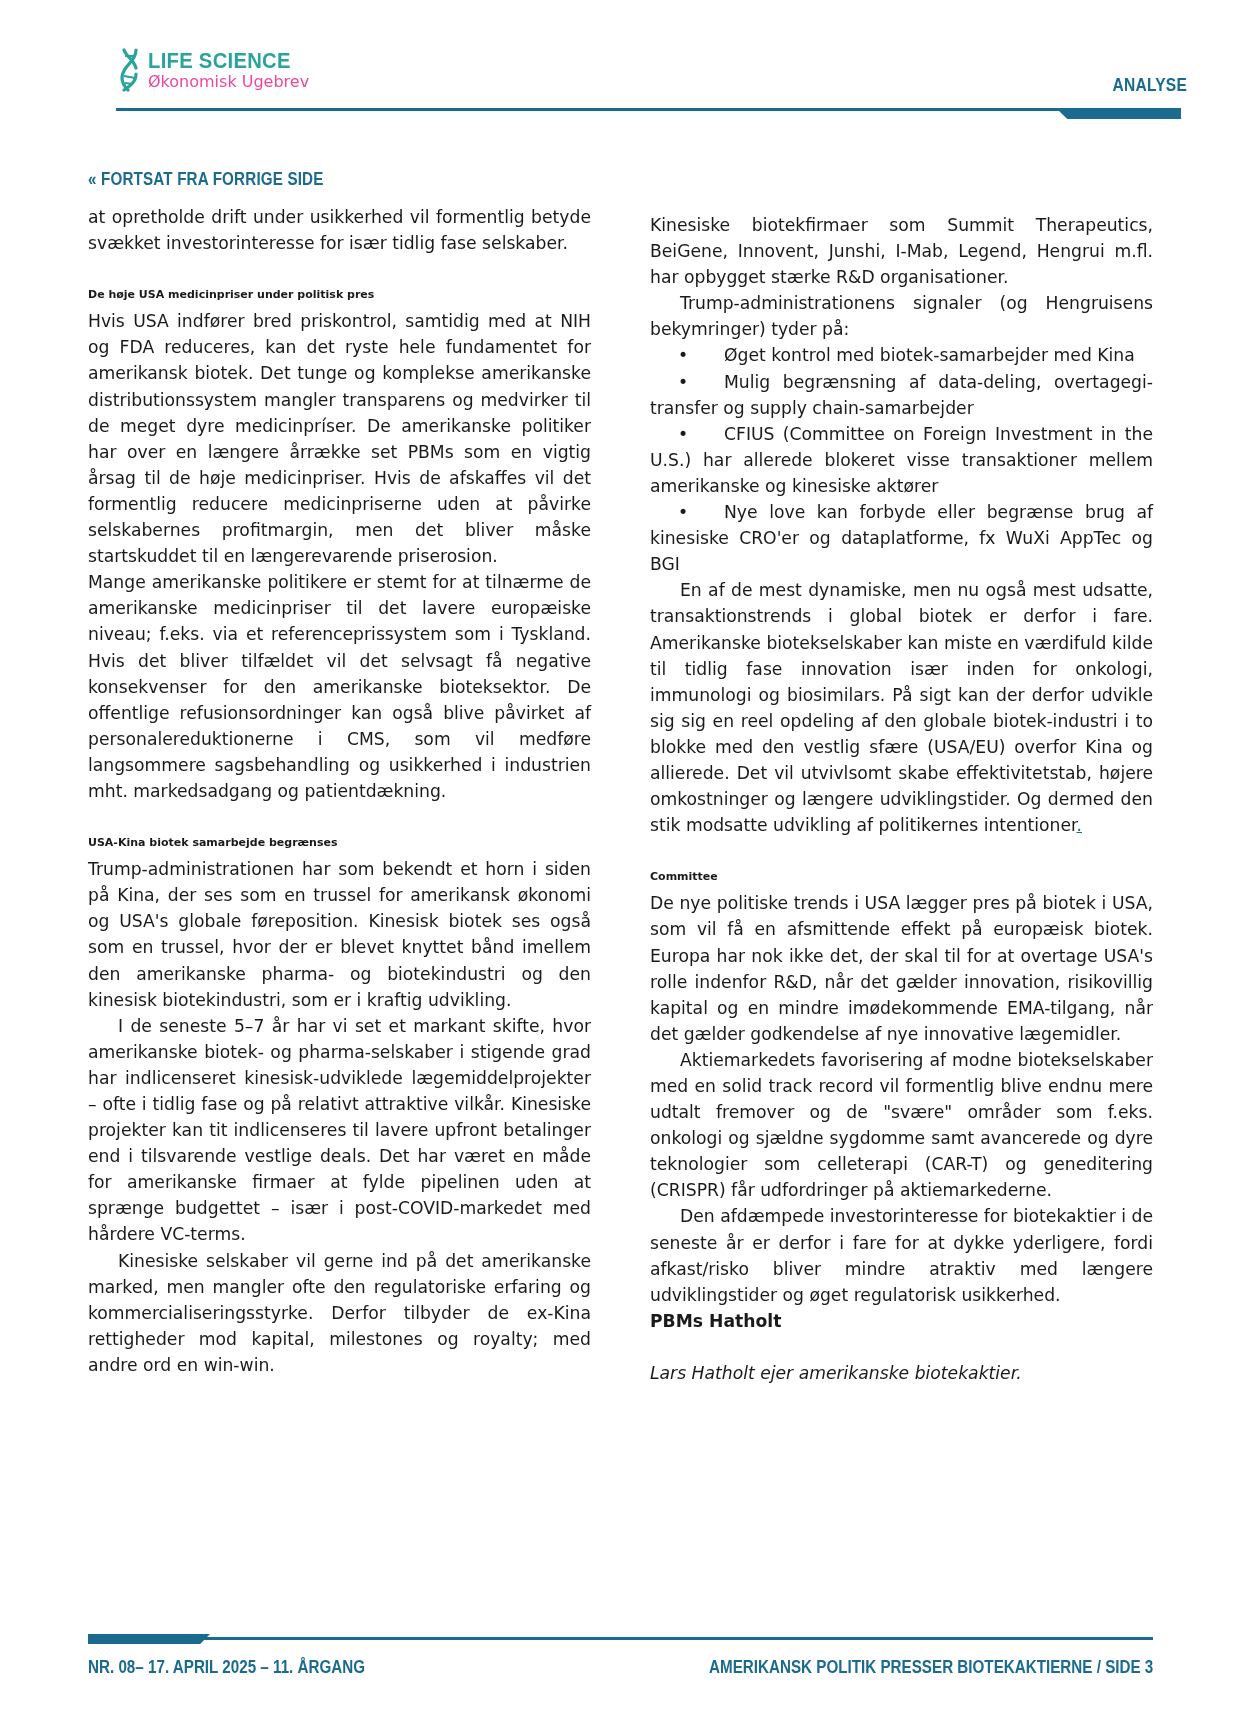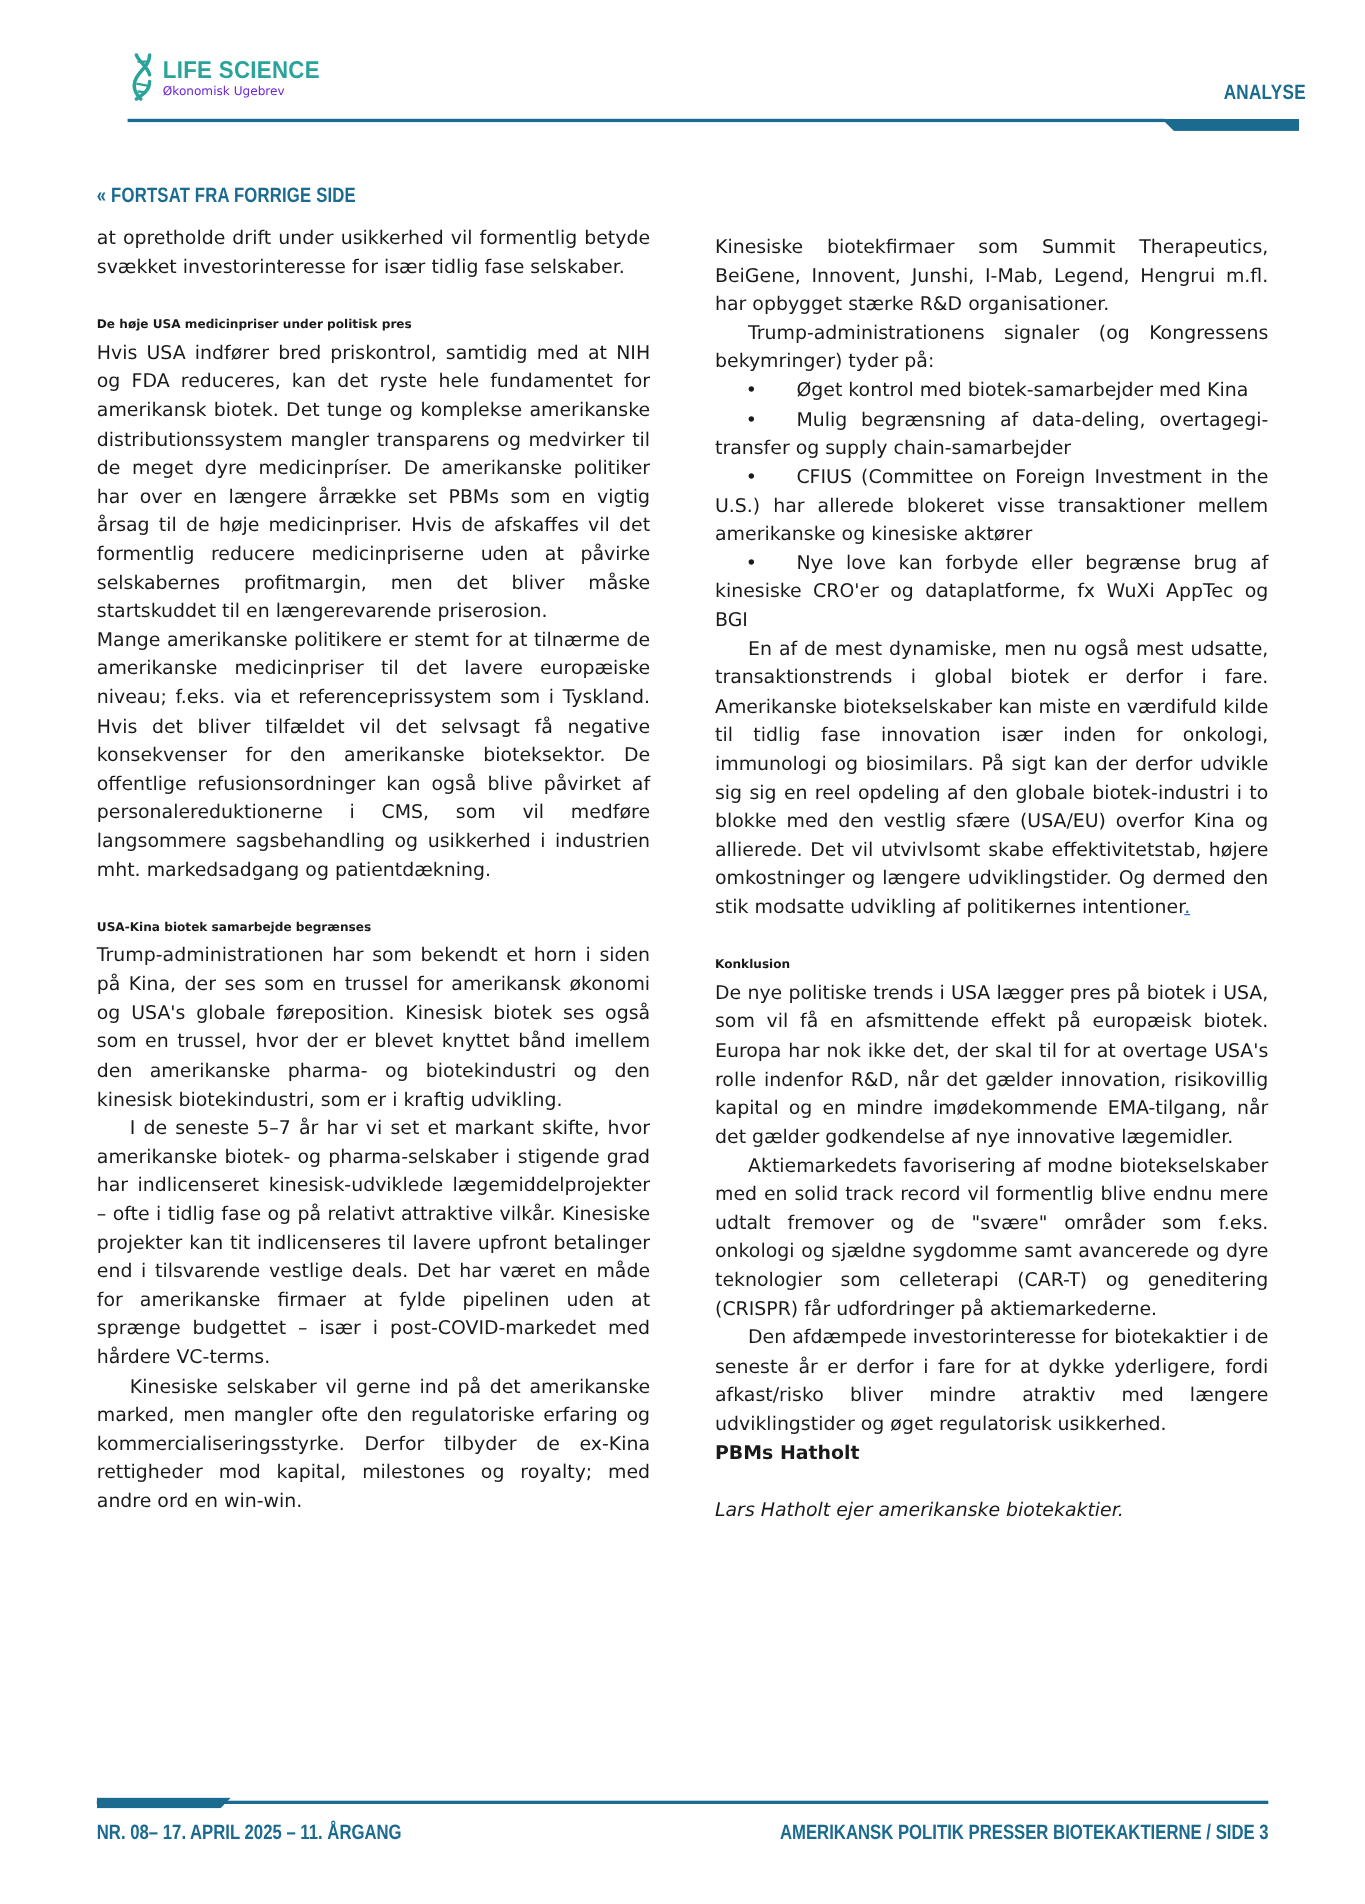--- a/index.html
+++ b/index.html
@@ -3,21 +3,21 @@
 <meta charset="utf-8">
 <style>
   html, body { margin: 0; padding: 0; background: #ffffff; }
   body { width: 1241px; height: 1731px; position: relative; overflow: hidden; font-family: "DejaVu Sans", sans-serif; color: #1a1a1a; }
 
   .header { position: absolute; left: 0; top: 0; width: 1241px; height: 120px; margin-left: 28px; }
   .logo { position: absolute; left: 88px; top: 48px; display: flex; align-items: center; }
   .logo-icon { width: 26px; height: 44px; margin-right: 6px; }
   .logo-text { display: flex; flex-direction: column; line-height: 1; }
   .logo-title { font-family: "Liberation Sans", sans-serif; font-weight: bold; font-size: 22px; color: #2aa39a; letter-spacing: 0.3px; transform: scaleX(0.92); transform-origin: left; }
-  .logo-sub { font-family: "DejaVu Sans", sans-serif; font-size: 11px; color: #6d28d9; margin-top: 2px; }
+  .logo-sub { font-family: "DejaVu Sans", sans-serif; font-size: 16px; color: #ec4899; margin-top: 2px; }
   .section-label { position: absolute; right: 82px; top: 74px; font-family: "Liberation Sans", sans-serif; font-weight: bold; font-size: 19px; color: #1b6a8f; transform: scaleX(0.82); transform-origin: right; letter-spacing: 0.3px; }
   .header-rule { position: absolute; left: 88px; top: 108px; width: 943px; height: 3px; background: #1b6a8f; }
   .header-tab { position: absolute; left: 1028px; top: 108px; width: 125px; height: 11px; background: #1b6a8f; clip-path: polygon(0 0, 100% 0, 100% 100%, 9% 100%); }
 
   .continued { position: absolute; left: 88px; top: 168px; font-family: "Liberation Sans", sans-serif; font-weight: bold; font-size: 19px; color: #1b6a8f; transform: scaleX(0.8); transform-origin: left; letter-spacing: 0.2px; white-space: nowrap; }
 
   .col { position: absolute; font-family: "DejaVu Sans", sans-serif; font-size: 17.2px; line-height: 26.1px; color: #1a1a1a; }
   .col-left { left: 88px; top: 204px; width: 503px; }
   .col-right { left: 650px; top: 212px; width: 503px; }
   .col p { margin: 0; text-align: justify; hyphens: manual; }
@@ -68,28 +68,28 @@
   <p>Mange amerikanske politikere er stemt for at tilnærme de amerikanske medicinpriser til det lavere europæiske niveau; f.eks. via et reference­prissystem som i Tyskland. Hvis det bliver tilfældet vil det selvsagt få negative konsekvenser for den amerikanske bioteksektor. De offentlige refusions­ordninger kan også blive påvirket af personalere­duktionerne i CMS, som vil medføre langsommere sagsbehandling og usikkerhed i industrien mht. markedsadgang og patientdækning.</p>
   <div class="gap"></div>
   <h3>USA-Kina biotek samarbejde begrænses</h3>
   <p>Trump-administrationen har som bekendt et horn i siden på Kina, der ses som en trussel for ame­rikansk økonomi og USA's globale føreposition. Kinesisk biotek ses også som en trussel, hvor der er blevet knyttet bånd imellem den amerikanske pharma- og biotekindustri og den kinesisk biote­kindustri, som er i kraftig udvikling.</p>
   <p class="indent">I de seneste 5–7 år har vi set et markant skifte, hvor amerikanske biotek- og pharma-selskaber i stigende grad har indlicenseret kinesisk-udvikle­de lægemiddelprojekter – ofte i tidlig fase og på relativt attraktive vilkår. Kinesiske projekter kan tit indlicenseres til lavere upfront betalinger end i tilsvarende vestlige deals. Det har været en måde for amerikanske firmaer at fylde pipelinen uden at sprænge budgettet – især i post-COVID-markedet med hårdere VC-terms.</p>
   <p class="indent">Kinesiske selskaber vil gerne ind på det ame­rikanske marked, men mangler ofte den regu­latoriske erfaring og kommercialiseringsstyrke. Derfor tilbyder de ex-Kina rettigheder mod kapital, milestones og royalty; med andre ord en win-win.</p>
 </div>
 
 <div class="col col-right">
   <p>Kinesiske biotekfirmaer som Summit Therapeutics, BeiGene, Innovent, Junshi, I-Mab, Legend, Hengrui m.fl. har opbygget stærke R&amp;D organisationer.</p>
-  <p class="indent">Trump-administrationens signaler (og Kongres­sens bekymringer) tyder på:</p>
+  <p class="indent">Trump-administrationens signaler (og Hengrui­sens bekymringer) tyder på:</p>
   <p class="bullet"><span class="dot">•</span><span>Øget kontrol med biotek-samarbejder med Kina</span></p>
   <p class="bullet"><span class="dot">•</span><span>Mulig begrænsning af data-deling, overtage­gi-transfer og supply chain-samarbejder</span></p>
   <p class="bullet"><span class="dot">•</span><span>CFIUS (Committee on Foreign Investment in the U.S.) har allerede blokeret visse transaktioner mellem amerikanske og kinesiske aktører</span></p>
   <p class="bullet"><span class="dot">•</span><span>Nye love kan forbyde eller begrænse brug af kinesiske CRO'er og dataplatforme, fx WuXi Ap­pTec og BGI</span></p>
   <p class="indent"><span>En af de mest dynamiske, men nu også mest ud­satte, transaktionstrends i global biotek er derfor i fare. Amerikanske biotekselskaber kan miste en værdifuld kilde til tidlig fase innovation især inden for onkologi, immunologi og biosimilars. På sigt kan der derfor udvikle sig sig en reel opdeling af den globale biotek-industri i to blokke med den vestlig sfære (USA/EU) overfor Kina og allierede. Det vil utvivlsomt skabe effektivitetstab, højere omkost­ninger og længere udviklingstider. Og dermed den stik modsatte udvikling af politikernes intentioner</span><span class="link-dot">.</span></p>
   <div class="gap"></div>
-  <h3>Konklusion</h3>
+  <h3>Committee</h3>
   <p>De nye politiske trends i USA lægger pres på biotek i USA, som vil få en afsmittende effekt på euro­pæisk biotek. Europa har nok ikke det, der skal til for at overtage USA's rolle indenfor R&amp;D, når det gælder innovation, risikovillig kapital og en mindre imødekommende EMA-tilgang, når det gælder godkendelse af nye innovative lægemidler.</p>
   <p class="indent">Aktiemarkedets favorisering af modne biotek­selskaber med en solid track record vil formentlig blive endnu mere udtalt fremover og de "svære" områder som f.eks. onkologi og sjældne sygdom­me samt avancerede og dyre teknologier som celleterapi (CAR-T) og geneditering (CRISPR) får udfordringer på aktiemarkederne.</p>
   <p class="indent">Den afdæmpede investorinteresse for biotekaktier i de seneste år er derfor i fare for at dykke yderligere, fordi afkast/risko bliver mindre atraktiv med længere udviklingstider og øget regulatorisk usikkerhed.</p>
   <p class="byline">PBMs Hatholt</p>
   <div class="gap"></div>
   <p class="disclaimer">Lars Hatholt ejer amerikanske biotekaktier.</p>
 </div>
 
 <div class="footer-tab"></div>
 <div class="footer-rule"></div>

